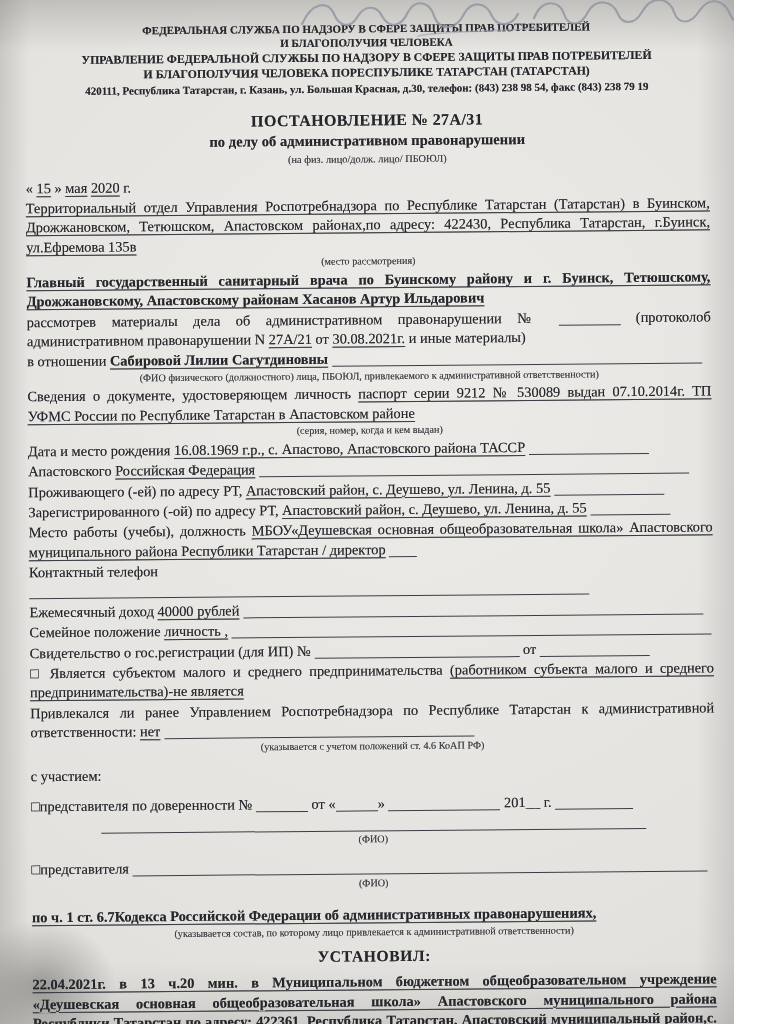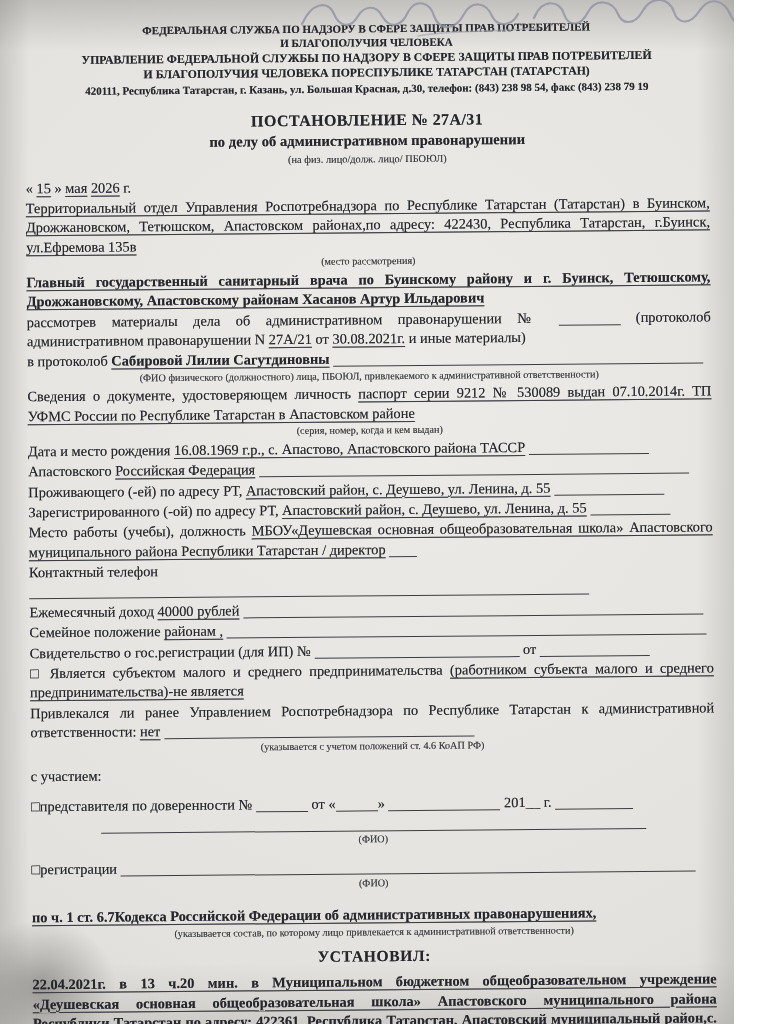--- a/index.html
+++ b/index.html
@@ -82,41 +82,41 @@
       <div class="b t-main">ПОСТАНОВЛЕНИЕ № 27А/31</div>
       <div class="b t-sub">по делу об административном правонарушении</div>
       <div class="t-note">(на физ. лицо/долж. лицо/ ПБОЮЛ)</div>
     </div>
 
     <p>
       <span>«</span>
       <span class="u">15</span>
       <span>»</span>
       <span class="u">мая</span>
-      <span class="u">2026</span>
+      <span class="u">2020</span>
       <span>г.</span>
     </p>
 
     <p class="j"><span class="u">Территориальный отдел Управления Роспотребнадзора по Республике Татарстан (Татарстан) в Буинском, Дрожжановском, Тетюшском, Апастовском районах,по адресу: 422430, Республика Татарстан, г.Буинск, ул.Ефремова 135в</span></p>
     <div class="cap">(место рассмотрения)</div>
 
     <p class="j b"><span class="u">Главный государственный санитарный врача по Буинскому району и г. Буинск, Тетюшскому, Дрожжановскому, Апастовскому районам  Хасанов Артур Ильдарович</span></p>
 
     <p class="j">
       <span>рассмотрев материалы дела об административном правонарушении №</span>
       <span class="blank" style="width:62px"></span>
       <span>(протоколоб административном правонарушении N</span>
       <span class="u">27А/21</span>
       <span>от</span>
       <span class="u">30.08.2021г.</span>
       <span>и иные материалы)</span>
     </p>
 
     <p>
-      <span>в протоколоб</span>
+      <span>в отношении</span>
       <span class="u b">Сабировой Лилии Сагутдиновны</span>
       <span class="blank" style="width:370px"></span>
     </p>
     <div class="cap">(ФИО физического (должностного) лица, ПБОЮЛ, привлекаемого к административной ответственности)</div>
 
     <p class="j">
       <span>Сведения о документе, удостоверяющем личность</span>
       <span class="u">паспорт серии 9212  № 530089   выдан 07.10.2014г. ТП УФМС России по Республике Татарстан в Апастовском районе</span>
     </p>
     <div class="cap">(серия, номер, когда и кем выдан)</div>
@@ -157,21 +157,21 @@
     </p>
 
     <p>
       <span>Ежемесячный доход</span>
       <span class="u">40000 рублей</span>
       <span class="blank" style="width:460px"></span>
     </p>
 
     <p>
       <span>Семейное положение</span>
-      <span class="u">районам ,</span>
+      <span class="u">личность ,</span>
       <span class="blank" style="width:480px"></span>
     </p>
 
     <p>
       <span>Свидетельство о гос.регистрации (для ИП) №</span>
       <span class="blank" style="width:205px"></span>
       <span>от</span>
       <span class="blank" style="width:110px"></span>
     </p>
 
@@ -197,21 +197,21 @@
       <span>от</span>
       <span>«</span><span class="blank" style="width:42px"></span><span>»</span>
       <span class="blank" style="width:112px"></span>
       <span>201__ г.</span>
       <span class="blank" style="width:78px"></span>
     </p>
     <div class="blankrow"><span class="blank" style="width:545px"></span></div>
     <div class="cap">(ФИО)</div>
 
     <div class="gap-sm"></div>
-    <p><span>□</span><span>регистрации</span>
+    <p><span>□</span><span>представителя</span>
       <span class="blank" style="width:575px"></span>
     </p>
     <div class="cap">(ФИО)</div>
 
     <div class="gap-md"></div>
     <p><span class="b u">по ч. 1 ст. 6.7Кодекса Российской Федерации об административных правонарушениях,</span></p>
     <div class="cap">(указывается состав, по которому лицо привлекается к административной ответственности)</div>
 
     <div class="c b ustanovil">УСТАНОВИЛ:</div>
 

